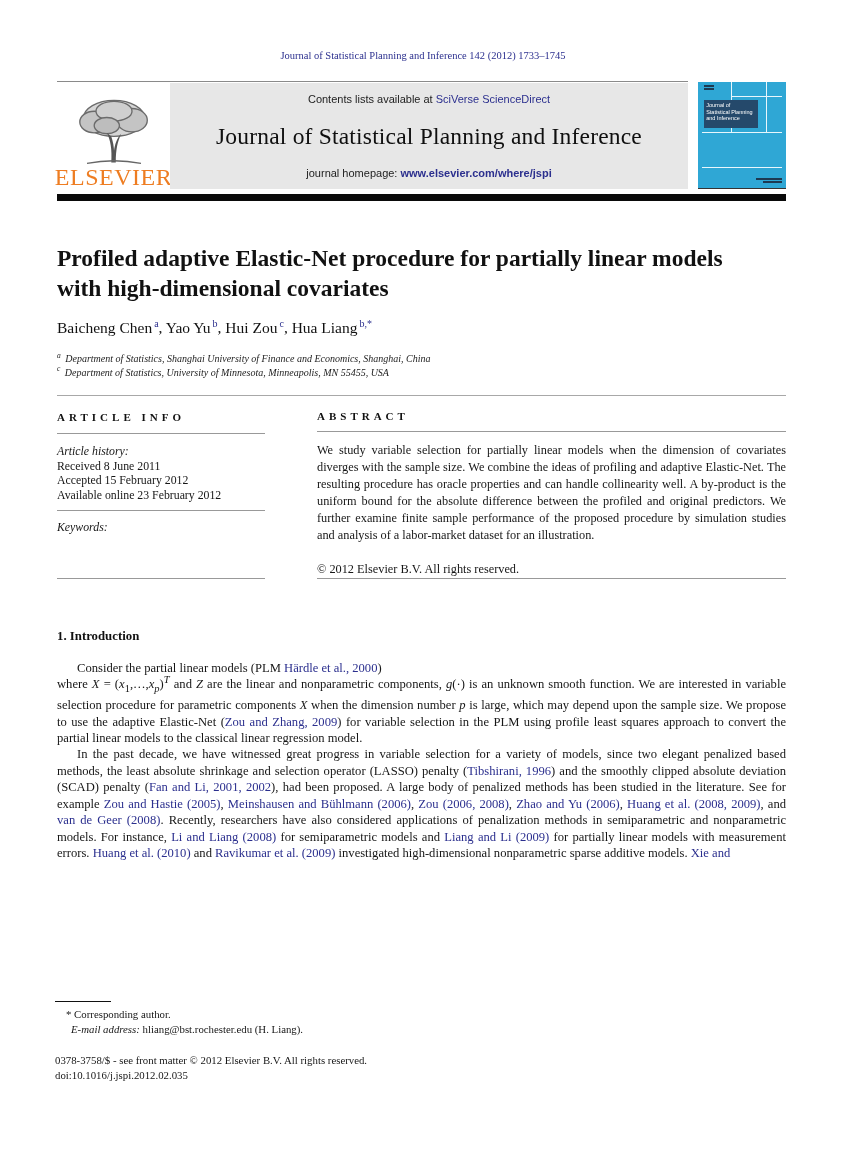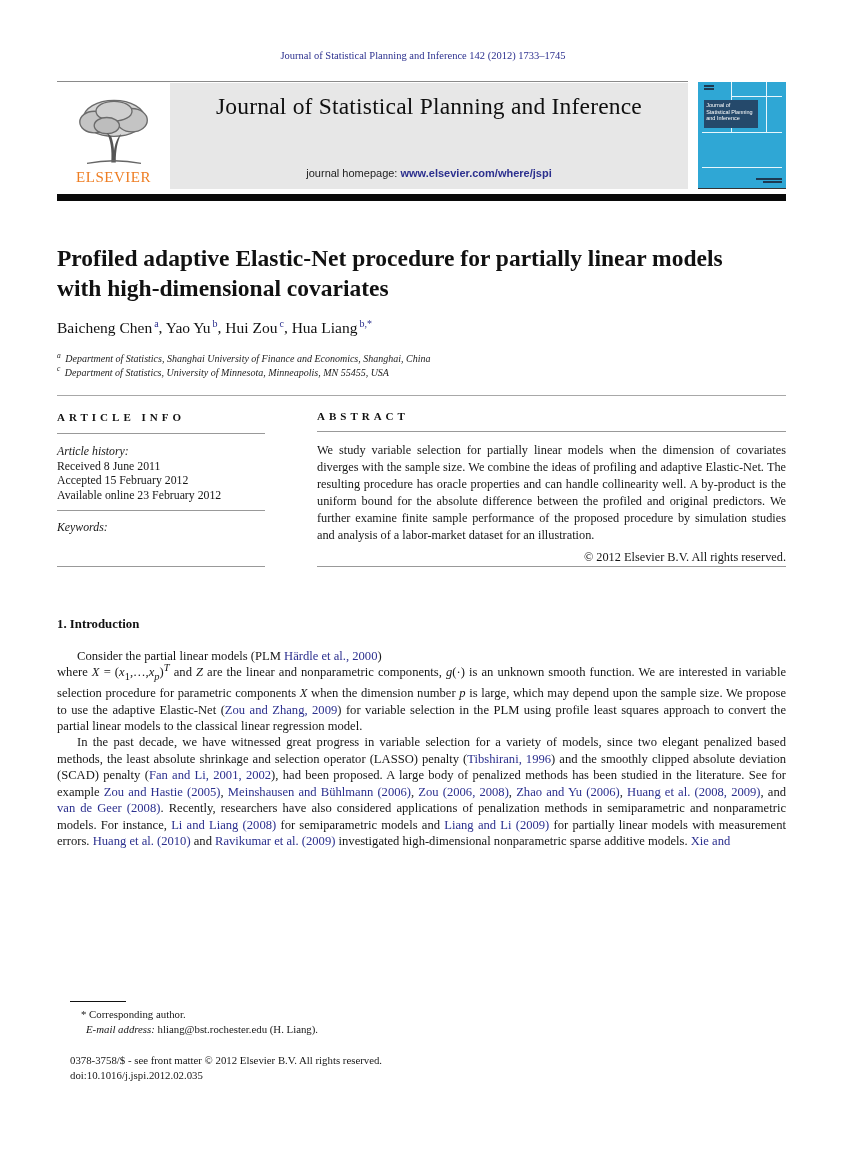--- a/index.html
+++ b/index.html
@@ -19,21 +19,21 @@
   .mh-left {
     position:absolute; left:0; top:0; width:631px; height:107px;
     border-top:1px solid #8a8a8a; display:flex;
   }
   .logo-block {
     width:113px; background:#fff; display:flex; flex-direction:column;
     align-items:center; justify-content:flex-end; padding:4px 0 2px;
   }
   .logo-tree { width:92px; height:72px; }
   .logo-word {
-    font-size:15px; letter-spacing:0.5px; line-height:20px;
+    font-size:24px; letter-spacing:0.5px; line-height:20px;
     color:var(--elsevier-orange,#ee7d22); font-family:"Liberation Serif",serif;
   }
   .banner {
     flex:1; background:var(--banner-gray,#e7e7e7); margin-top:1px;
     display:flex; flex-direction:column; justify-content:space-between;
     text-align:center; padding:10px 4px 10px;
   }
   .banner-small { font-family:"Liberation Sans","DejaVu Sans",sans-serif; font-size:11px; color:#222; }
   .banner-small .ext-link { color:var(--link-blue,#2b2f8e); }
   .banner-title { font-size:23.5px; color:#0f0f0f; letter-spacing:0.2px; }
@@ -78,35 +78,35 @@
   .col-head {
     font-size:11px; font-weight:bold; letter-spacing:4px; color:#111;
     padding-bottom:9px; border-bottom:1px solid #999;
   }
   .left-col { border-bottom:1px solid #999; padding-bottom:18px; font-size:11.8px; line-height:14.4px; }
   .right-col { border-bottom:1px solid #999; font-size:12.3px; }
   .history { padding:10px 0 8px; border-bottom:1px solid #999; }
   .keywords { padding-top:9px; }
   .block-label { font-style:italic; }
   .abstract-text { margin-top:10px; text-align:justify; line-height:16.9px; }
-  .abstract-copyright { text-align:right; margin-top:6px; line-height:16.9px; }
+  .abstract-copyright { text-align:left; margin-top:18px; line-height:16.9px; }
   
   .intro { margin:0 60px 0 57px; }
   .section-heading { margin-top:50px; font-size:12.8px; font-weight:bold; color:#111; }
   .lead-line { margin-top:17px; text-indent:20px; font-size:12.6px; }
   .equation-row {
     display:flex; justify-content:space-between; align-items:baseline;
     margin:13px 0 11px; padding-left:38px; font-size:13px;
   }
   .eq-number { font-size:12.6px; }
   .body-para { font-size:12.6px; line-height:16.4px; text-align:justify; margin:0; }
   .body-para.indent { text-indent:20px; }
   .ref-link { color:var(--link-blue,#2b2f8e); }
   
-  .footer { position:absolute; left:70px; right:60px; top:1001px; font-size:10.8px; line-height:15px; }
+  .footer { position:absolute; left:55px; right:60px; top:1001px; font-size:10.8px; line-height:15px; }
   .footnote-rule { width:56px; border-top:1.5px solid #111; margin-bottom:5px; }
   .fn-corresponding { padding-left:11px; }
   .fn-email { padding-left:16px; }
   .fn-email .em-label { font-style:italic; }
   .issn-line { margin-top:16px; }
   .doi-line { margin-top:0; }
   sup { line-height:0; }
 </style>
 </head>
 <body>
@@ -125,20 +125,23 @@
             <ellipse cx="70" cy="28" rx="17" ry="13" fill="#c4c4c4"></ellipse>
             <ellipse cx="50" cy="18" rx="20" ry="11" fill="#cfcfcf"></ellipse>
             <ellipse cx="42" cy="34" rx="14" ry="9" fill="#bdbdbd"></ellipse>
           </g>
           <path d="M47,75 C48,60 46,50 42,42 L47,46 C49,52 50,58 50,62 C51,55 53,48 58,43 C54,52 52,60 52,75 Z" fill="#555"></path>
           <path d="M20,76 Q50,70 80,76" stroke="#666" stroke-width="1.5" fill="none"></path>
         </svg>
         <div class="logo-word">ELSEVIER</div>
       </div>
       <div class="banner">
+        <div class="banner-small">
+          <span>Contents lists available at </span><span class="ext-link">SciVerse ScienceDirect</span>
+        </div>
         <div class="banner-title">Journal of Statistical Planning and Inference</div>
         <div class="banner-small">
           <span>journal homepage: </span><span class="homepage-link">www.elsevier.com/where/jspi</span>
         </div>
       </div>
     </div>
     <div class="cover">
       <div class="gl" style="left:38%;top:0;width:1px;height:47%;"></div>
       <div class="gl" style="left:77%;top:0;width:1px;height:13%;"></div>
       <div class="gl" style="left:38%;top:13%;right:4%;height:1px;"></div>

